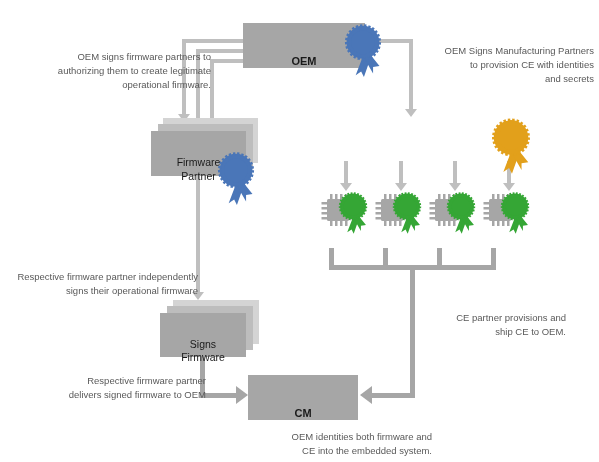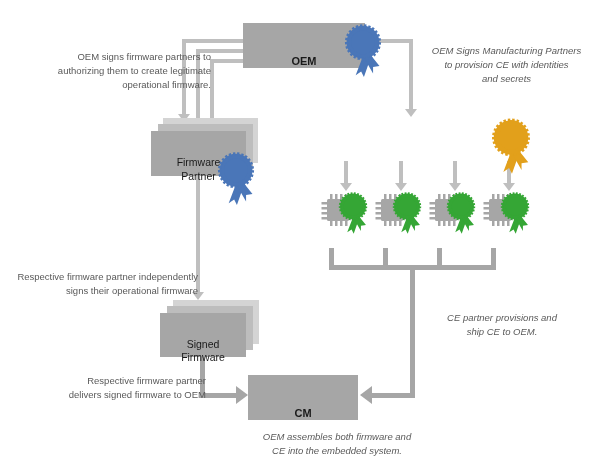--- a/index.html
+++ b/index.html
@@ -42,27 +42,27 @@
 
   
   .caption{
     position:absolute;
     font-size:9.5px;
     color:#595959;
     line-height:1.45;
     white-space:pre-line;
   }
   .caption.right{text-align:right;}
-  .caption.left{text-align:center;font-style:italic;}
+  .caption.left{text-align:right;}
 
   #cap-oem-fw{left:36px;top:50px;width:175px;}
   #cap-oem-ce{left:419px;top:44px;width:175px;}
   #cap-fw-sign{left:8px;top:270px;width:190px;}
   #cap-fw-deliver{left:50px;top:374px;width:156px;}
-  #cap-ce-ship{left:422px;top:311px;width:160px;}
+  #cap-ce-ship{left:406px;top:311px;width:160px;}
   #cap-assemble{left:242px;top:430px;width:190px;}
 
   
   .ln{position:absolute;background:#bfbfbf;}
   .ln.v{width:4px;}
   .ln.h{height:4px;}
   .ln.thick{background:#a6a6a6;}
 
   .arrow-down{
     position:absolute;width:0;height:0;
@@ -147,21 +147,21 @@
   <div class="box l1" id="fp-s1"></div>
   <div class="box l2" id="fp-s2"></div>
   <div class="box dark" id="fp-front">
     <span class="box-label" style="white-space:pre-line;">Firmware
 Partner</span>
   </div>
 
   <div class="box l1" id="sf-s1"></div>
   <div class="box l2" id="sf-s2"></div>
   <div class="box dark" id="sf-front">
-    <span class="box-label" style="white-space:pre-line;">Signed
+    <span class="box-label" style="white-space:pre-line;">Signs
 Firmware</span>
   </div>
 
   <div class="box dark" id="cm-box">
     <span class="box-label">CM</span>
   </div>
 
   <div class="seal" style="left:340px;top:24px;width:46px;height:54px;">
     <svg viewBox="0 0 100 118" width="46" height="54" aria-hidden="true">
       <path d="M50 70 L34 112 L46 104 L52 116 L66 76 Z" fill="#4a76b8"></path>
@@ -326,16 +326,16 @@
 
   <div class="caption right" id="cap-fw-sign">Respective firmware partner independently
 signs their operational firmware</div>
 
   <div class="caption right" id="cap-fw-deliver">Respective firmware partner
 delivers signed firmware to OEM</div>
 
   <div class="caption left" id="cap-ce-ship">CE partner provisions and
 ship CE to OEM.</div>
 
-  <div class="caption left" id="cap-assemble">OEM assembles both firmware and
+  <div class="caption left" id="cap-assemble">OEM identities both firmware and
 CE into the embedded system.</div>
 
 </div>
 
 </body></html>

